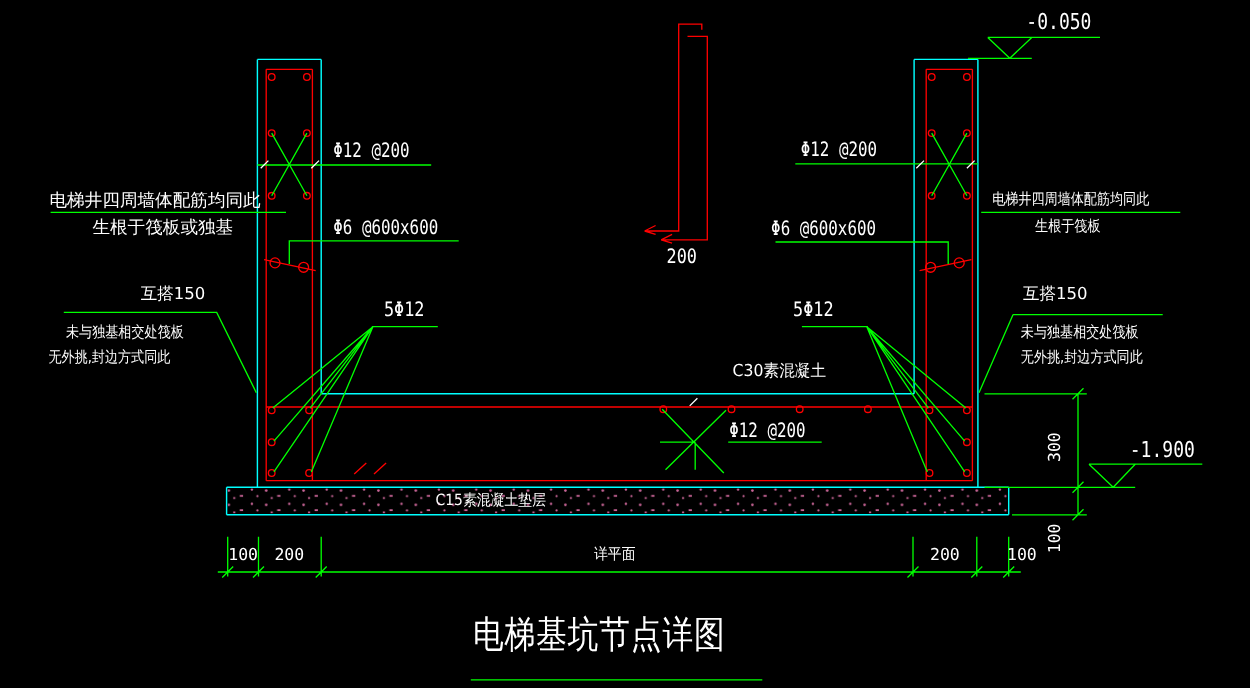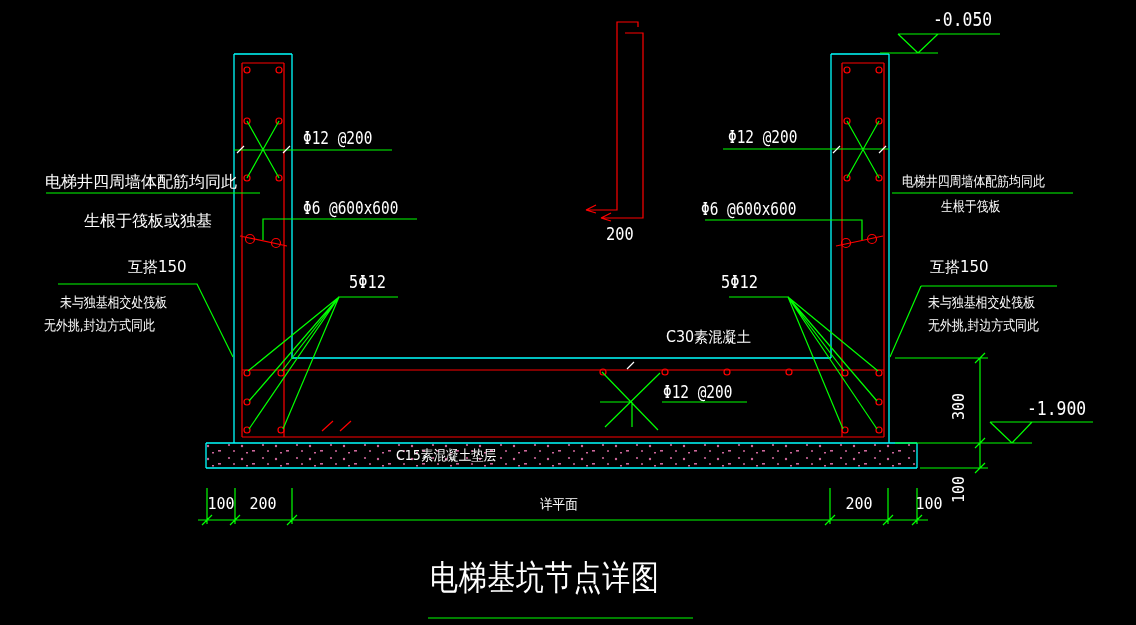--- a/index.html
+++ b/index.html
@@ -99,21 +99,21 @@
          M990,422 H1093 M990,422 L1012,443 M1032,422 L1012,443 M982,443 H1032
          M428,618 H693" stroke="#00ff00" stroke-width="1.2" fill="none"></path>
 
     <path d="M237,153 L244,146 M283,153 L290,146 M833,153 L840,146 M879,153 L886,146 M627,369 L634,362" stroke="#ffffff" stroke-width="1.2" fill="none"></path>
   </svg>
 
   <div class="t" style="left:933px;top:9px;font-size:20px;transform:scaleX(.82);">-0.050</div>
   <div class="t" style="left:1027px;top:398px;font-size:20px;transform:scaleX(.82);">-1.900</div>
 
   <div class="t cjk" style="left:45px;top:174px;font-size:16px;">电梯井四周墙体配筋均同此</div>
-  <div class="t cjk" style="left:84px;top:213px;font-size:16px;">生根于筏板或独基</div>
+  <div class="t cjk" style="left:84px;top:199px;font-size:16px;">生根于筏板或独基</div>
   <div class="t" style="left:303px;top:129px;font-size:18px;transform:scaleX(.8);">Φ12 @200</div>
   <div class="t" style="left:303px;top:199px;font-size:18px;transform:scaleX(.8);">Φ6 @600x600</div>
   <div class="t cjk" style="left:128px;top:260px;font-size:15px;">互搭150</div>
   <div class="t cjk" style="left:60px;top:295px;font-size:14px;transform:scaleX(.85);">未与独基相交处筏板</div>
   <div class="t cjk" style="left:44px;top:318px;font-size:14px;transform:scaleX(.85);">无外挑,封边方式同此</div>
   <div class="t" style="left:349px;top:273px;font-size:18px;transform:scaleX(.85);">5Φ12</div>
 
   <div class="t cjk" style="left:902px;top:174px;font-size:14px;transform:scaleX(.85);">电梯井四周墙体配筋均同此</div>
   <div class="t cjk" style="left:941px;top:199px;font-size:14px;transform:scaleX(.85);">生根于筏板</div>
   <div class="t" style="left:728px;top:128px;font-size:18px;transform:scaleX(.8);">Φ12 @200</div>

